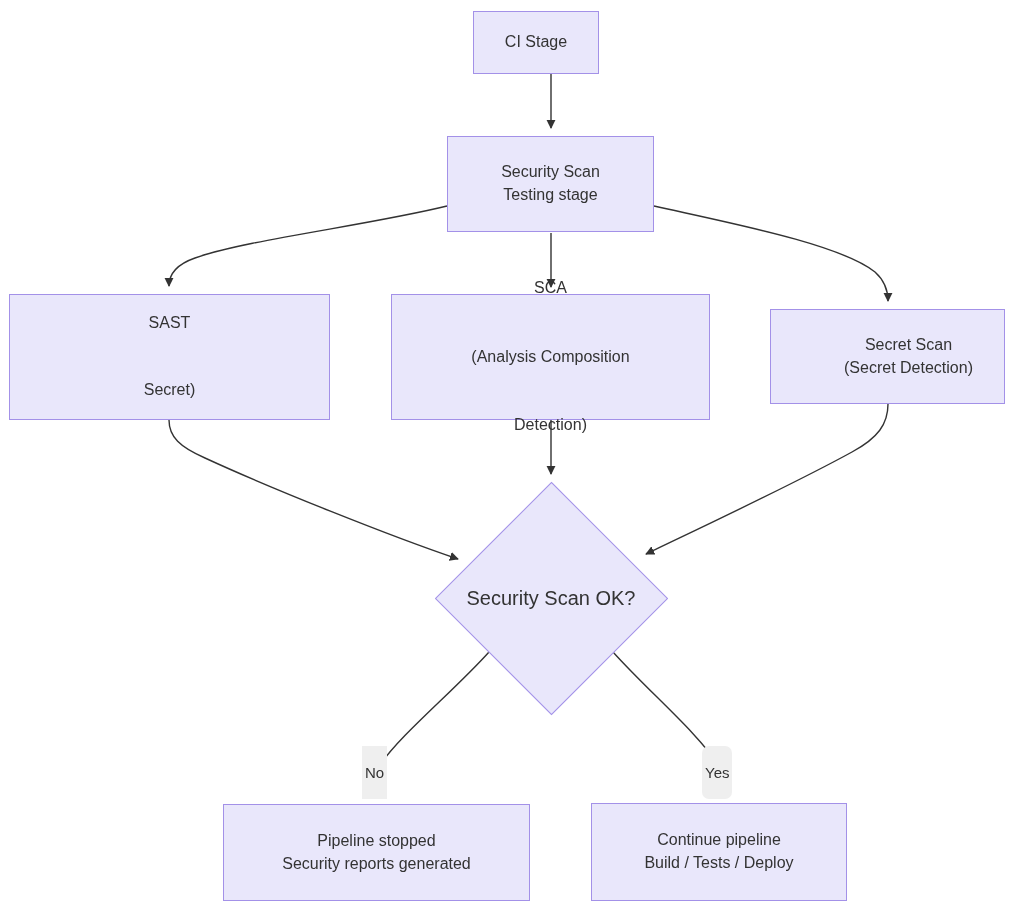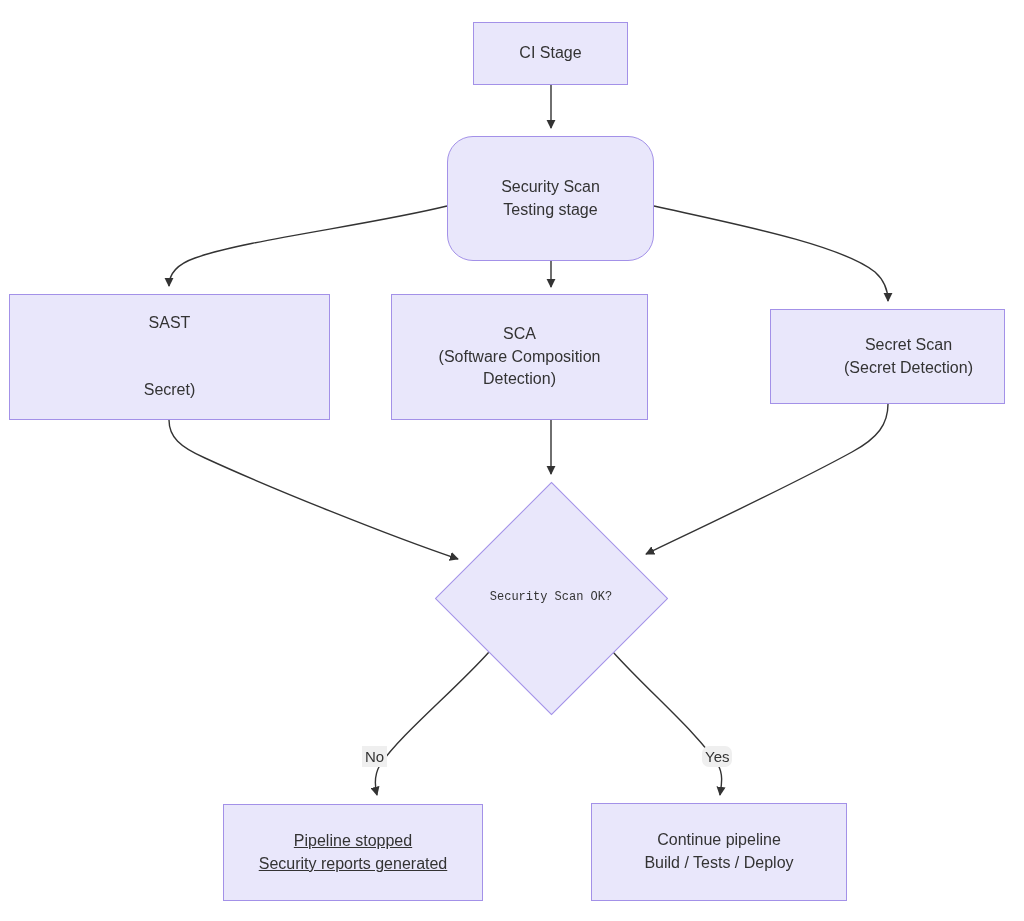--- a/index.html
+++ b/index.html
@@ -47,36 +47,35 @@
   .decision {
     position: absolute;
     box-sizing: border-box;
     background: #e9e7fb;
     border: 1.6px solid #a391e8;
     transform: rotate(45deg);
   }
   .decision-label {
     position: absolute;
     color: #333333;
-    font-size: 12px;
+    font-size: 20px;
     line-height: 1.42;
     text-align: left;
     white-space: nowrap;
     display: flex;
     align-items: center;
     justify-content: center;
-    font-family: Liberation Mono, monospace;
   }
   .edge-label {
     position: absolute;
     background: #efefef;
     color: #333333;
     font-size: 15px;
     line-height: 1.42;
-    padding: 0 3px;
+    padding: 16px 3px;
     white-space: nowrap;
   }
 </style>
 </head>
 <body>
 
 <div id="canvas">
 
   <svg class="edges" viewBox="0 0 1024 921" xmlns="http://www.w3.org/2000/svg">
     <defs>
@@ -97,37 +96,37 @@
 
     <path d="M 551 420 L 551 474" fill="none" stroke="#333333" stroke-width="1.4" marker-end="url(#arrow)"></path>
 
     <path d="M 888 404 C 888 424, 878 438, 852 452 C 790 486, 700 528, 646 554" fill="none" stroke="#333333" stroke-width="1.4" marker-end="url(#arrow)"></path>
 
     <path d="M 489 652 C 455 690, 400 735, 380 765 C 374 775, 375 787, 377 795" fill="none" stroke="#333333" stroke-width="1.4" marker-end="url(#arrow)"></path>
 
     <path d="M 613 652 C 647 690, 700 735, 718 765 C 724 775, 721 787, 720 795" fill="none" stroke="#333333" stroke-width="1.4" marker-end="url(#arrow)"></path>
   </svg>
 
-  <div class="node" style="left:473px; top:22px; width:155px; height:63px;">
+  <div class="node" style="left:473px; top:11px; width:126px; height:63px;">
     <span class="line">CI Stage</span>
   </div>
 
-  <div class="node" style="left:447px; top:136px; width:207px; height:125px;border-radius:26px;">
+  <div class="node" style="left:447px; top:136px; width:207px; height:96px;">
     <span class="line">Security Scan</span>
     <span class="line">Testing stage</span>
   </div>
 
   <div class="node" style="left:9px; top:294px; width:321px; height:126px;gap:44px;">
     <span class="line">SAST</span>
     <span class="line">Secret)</span>
   </div>
 
-  <div class="node" style="left:391px; top:294px; width:257px; height:126px;">
+  <div class="node" style="left:391px; top:294px; width:319px; height:126px;gap:46px;">
     <span class="line">SCA</span>
-    <span class="line">(Software Composition</span>
+    <span class="line">(Analysis Composition</span>
     <span class="line">Detection)</span>
   </div>
 
   <div class="node" style="left:770px; top:309px; width:235px; height:95px;padding-left:42px;">
     <span class="line">Secret Scan</span>
     <span class="line">(Secret Detection)</span>
   </div>
 
   <div class="decision" style="left:469px; top:516px; width:165px; height:165px;"></div>
   <div class="decision-label" style="left:441px; top:586px; width:220px; height:24px;">
@@ -135,21 +134,21 @@
   </div>
 
   <div class="edge-label" style="left:362px; top:746px;">
     <span>No</span>
   </div>
 
   <div class="edge-label" style="left:702px; top:746px;border-radius:7px;">
     <span>Yes</span>
   </div>
 
-  <div class="node" style="left:223px; top:804px; width:260px; height:97px;text-decoration:underline;">
+  <div class="node" style="left:223px; top:804px; width:307px; height:97px;">
     <span class="line">Pipeline stopped</span>
     <span class="line">Security reports generated</span>
   </div>
 
   <div class="node" style="left:591px; top:803px; width:256px; height:98px;">
     <span class="line">Continue pipeline</span>
     <span class="line">Build / Tests / Deploy</span>
   </div>
 
 </div>

